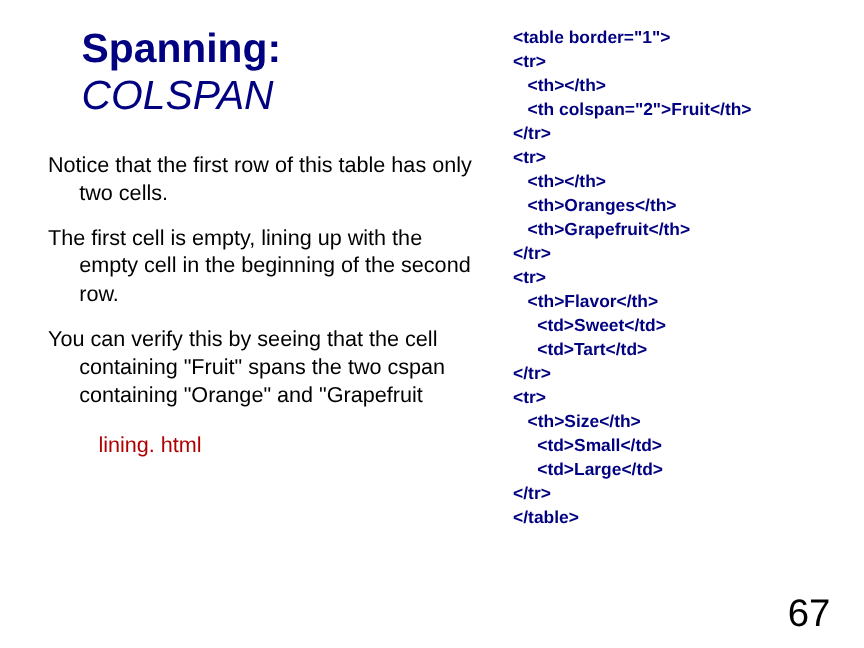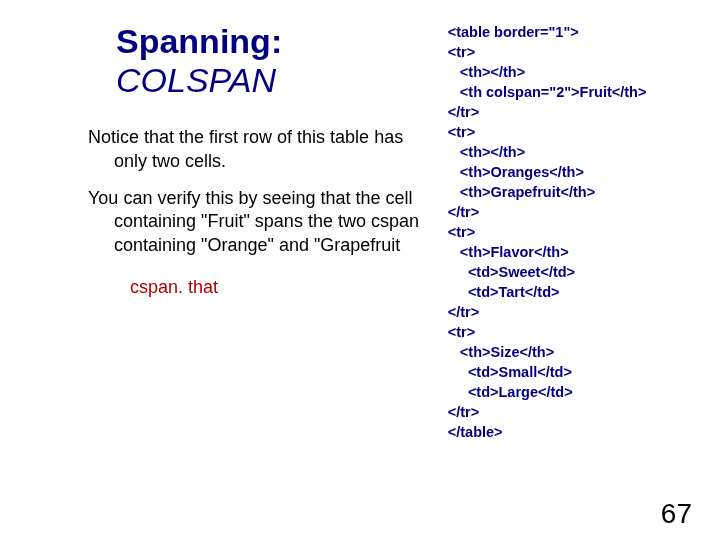--- a/index.html
+++ b/index.html
@@ -8,21 +8,20 @@
     height: 540px;
     background: #ffffff;
     font-family: Verdana, Geneva, sans-serif;
     position: relative;
     overflow: hidden;
   }
   .slide {
     display: flex;
     width: 100%;
     height: 100%;
-    padding-left: 48px;
   }
   .left-col {
     width: 58%;
     padding: 22px 18px 18px 40px;
   }
   .right-col {
     width: 42%;
     padding: 22px 18px 18px 10px;
   }
   .title {
@@ -56,42 +55,43 @@
     font-size: 14.5px;
     color: #000080;
     font-weight: bold;
     line-height: 1.38;
     white-space: pre;
   }
   .page-num {
     position: absolute;
     bottom: 10px;
     right: 28px;
-    font-size: 28px;
+    font-size: 32px;
     color: #000;
     font-family: Verdana, sans-serif;
   }
 </style>
 </head>
 <body>
 
 <div class="slide">
 
   <div class="left-col">
     <div class="title">
       <div class="line1">Spanning:</div>
       <div class="line2">COLSPAN</div>
     </div>
 
     <div class="body-text">
       <p>Notice that the first row of this table has only two cells.</p>
+      <p>The first cell is empty, lining up with the empty cell in the beginning of the second row.</p>
       <p>You can verify this by seeing that the cell containing "Fruit" spans the two cspan containing "Orange" and "Grapefruit</p>
     </div>
 
-    <div class="link">cspan. that</div>
+    <div class="link">lining. html</div>
   </div>
 
   <div class="right-col">
     <div class="code">&lt;table border="1"&gt;
 &lt;tr&gt;
    &lt;th&gt;&lt;/th&gt;
    &lt;th colspan="2"&gt;Fruit&lt;/th&gt;
 &lt;/tr&gt;
 &lt;tr&gt;
    &lt;th&gt;&lt;/th&gt;

